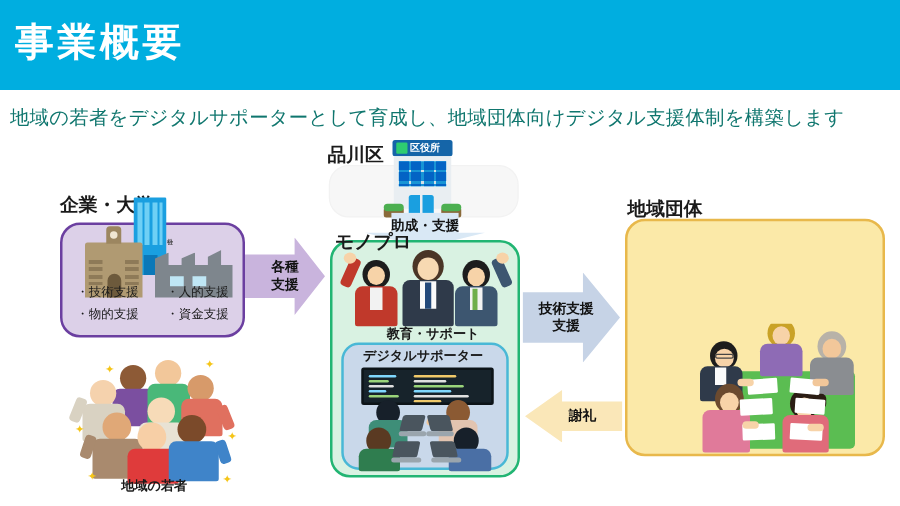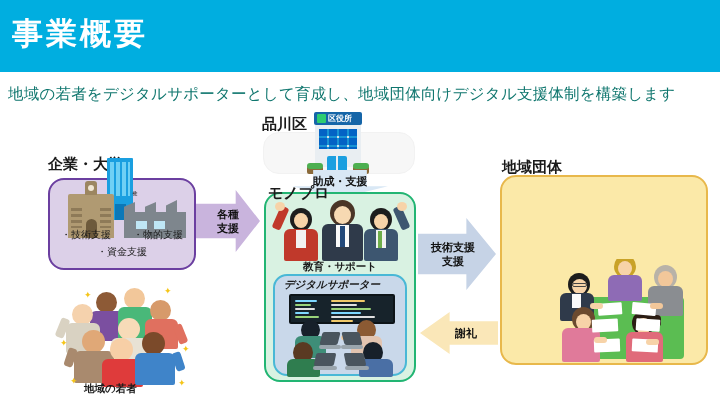--- a/index.html
+++ b/index.html
@@ -68,21 +68,21 @@
   .arrow-l { clip-path: polygon(100% 22%, 38% 22%, 38% 0, 0 50%, 38% 100%, 38% 78%, 100% 78%); }
   .arrow-d { clip-path: polygon(22% 0, 78% 0, 78% 58%, 100% 58%, 50% 100%, 0 58%, 22% 58%); }
   .a-purple { background: #c9b4dd; }
   .a-palegreen { background: #e2efdc; }
   .a-steel { background: #c6d3e6; }
   .a-cream { background: #fae7b8; }
 
   
   .cap {
     position: absolute; font-size: 10.5px; font-weight: bold; color: #1a1a1a;
-    white-space: nowrap; text-align: center;
+    white-space: nowrap; text-align: center; padding-left: 13px;
   }
 
   
   .art { position: absolute; }
   .bld { position: absolute; }
 
   .head { border-radius: 50%; position: absolute; }
   .body { position: absolute; border-radius: 6px 6px 2px 2px; }
   .arm  { position: absolute; border-radius: 3px; }
 
@@ -140,20 +140,21 @@
       <div style="position:absolute; left:21px; top:0; width:22px; height:12px; background:#7e868d;
                   clip-path:polygon(0 100%, 0 40%, 50% 0, 50% 100%);"></div>
       <div style="position:absolute; left:42px; top:-2px; width:22px; height:14px; background:#7e868d;
                   clip-path:polygon(0 100%, 0 40%, 50% 0, 50% 100%);"></div>
       <div style="position:absolute; left:12px; bottom:9px; width:11px; height:8px; background:#bfe6f5;"></div>
       <div style="position:absolute; left:30px; bottom:9px; width:11px; height:8px; background:#bfe6f5;"></div>
     </div>
 
     <div class="pz-items">
       <span>・技術支援</span>
+      <span>・人的支援</span>
       <span>・物的支援</span>
       <span>・資金支援</span>
     </div>
   </div>
 
   <div class="arrow arrow-r a-purple" style="left:196px; top:190px; width:64px; height:62px;">
     <div class="atext">
       <div>各種</div>
       <div>支援</div>
     </div>
@@ -250,21 +251,21 @@
       <div class="body" style="left:90px; top:31px; width:34px; height:32px; background:#3d5670;"></div>
       <div style="position:absolute; left:102px; top:32px; width:10px; height:18px; background:#f2f2f2;"></div>
       <div style="position:absolute; left:104px; top:33px; width:4px; height:17px; background:#6fae4b;"></div>
       <div class="arm" style="left:123px; top:8px; width:9px; height:24px; background:#3d5670; transform:rotate(-24deg);"></div>
       <div style="position:absolute; left:123px; top:4px; width:10px; height:9px; background:#f7d3a8; border-radius:50%;"></div>
     </div>
 
     <div class="cap" style="left:0; right:0; top:66px;">教育・サポート</div>
 
     <div class="panel panel-blue" style="left:7px; top:80px; width:134px; height:102px;">
-      <div class="cap" style="left:0; right:16px; top:2px;font-style:italic;">デジタルサポーター</div>
+      <div class="cap" style="left:0; right:16px; top:2px;">デジタルサポーター</div>
 
       <div class="console" style="left:14px; top:18px; width:106px; height:30px;">
         <div class="codeline" style="left:4px;  top:4px;  width:22px; background:#7fd8ff;"></div>
         <div class="codeline" style="left:4px;  top:8px;  width:16px; background:#9ad47a;"></div>
         <div class="codeline" style="left:4px;  top:12px; width:20px; background:#e0e0e0;"></div>
         <div class="codeline" style="left:4px;  top:16px; width:14px; background:#7fd8ff;"></div>
         <div class="codeline" style="left:4px;  top:20px; width:24px; background:#9ad47a;"></div>
         <div class="codeline" style="left:40px; top:4px;  width:34px; background:#f0c96a;"></div>
         <div class="codeline" style="left:40px; top:8px;  width:26px; background:#e0e0e0;"></div>
         <div class="codeline" style="left:40px; top:12px; width:40px; background:#9ad47a;"></div>

